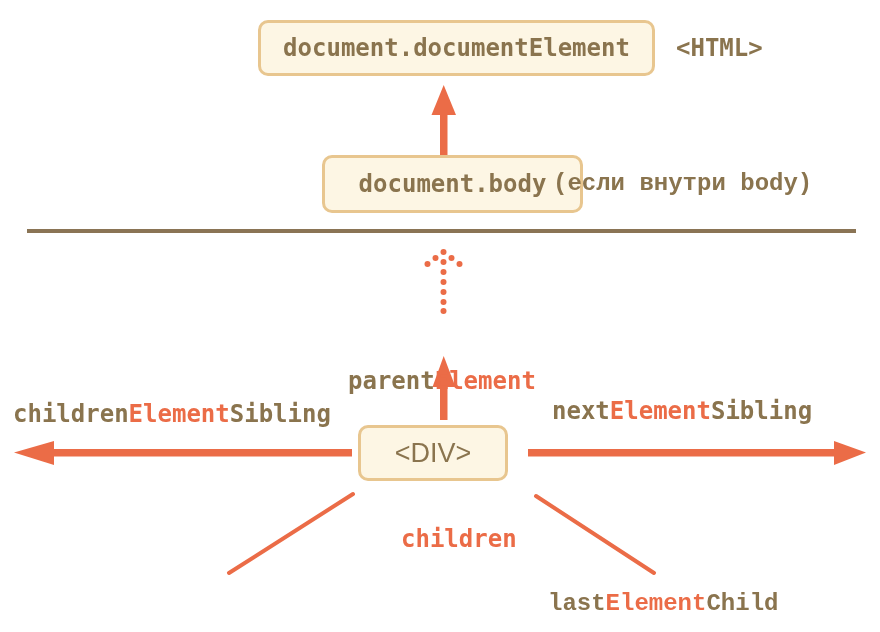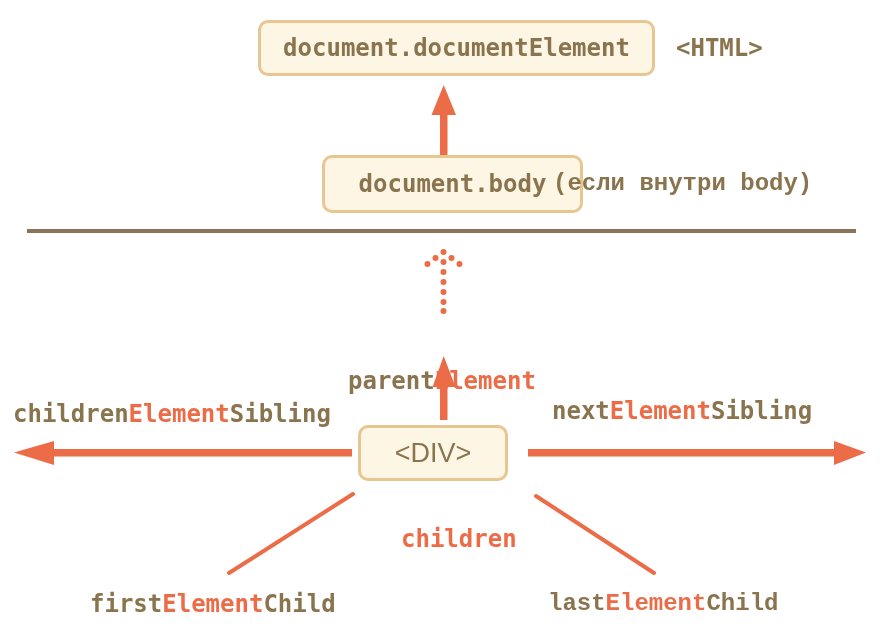--- a/index.html
+++ b/index.html
@@ -117,21 +117,18 @@
   <div class="mono-label" id="label-prev">
     <span>children</span><span class="accent">Element</span><span>Sibling</span>
   </div>
 
   <div class="mono-label" id="label-next">
     <span>next</span><span class="accent">Element</span><span>Sibling</span>
   </div>
 
   <div class="mono-label orange-label" id="label-children">children</div>
 
-  <div class="mono-label" id="label-first">
-    <span>first</span><span class="accent">Element</span><span>Child</span>
-  </div>
 
   <div class="mono-label" id="label-last">
     <span>last</span><span class="accent">Element</span><span>Child</span>
   </div>
 
 </div>
 
 </body></html>

